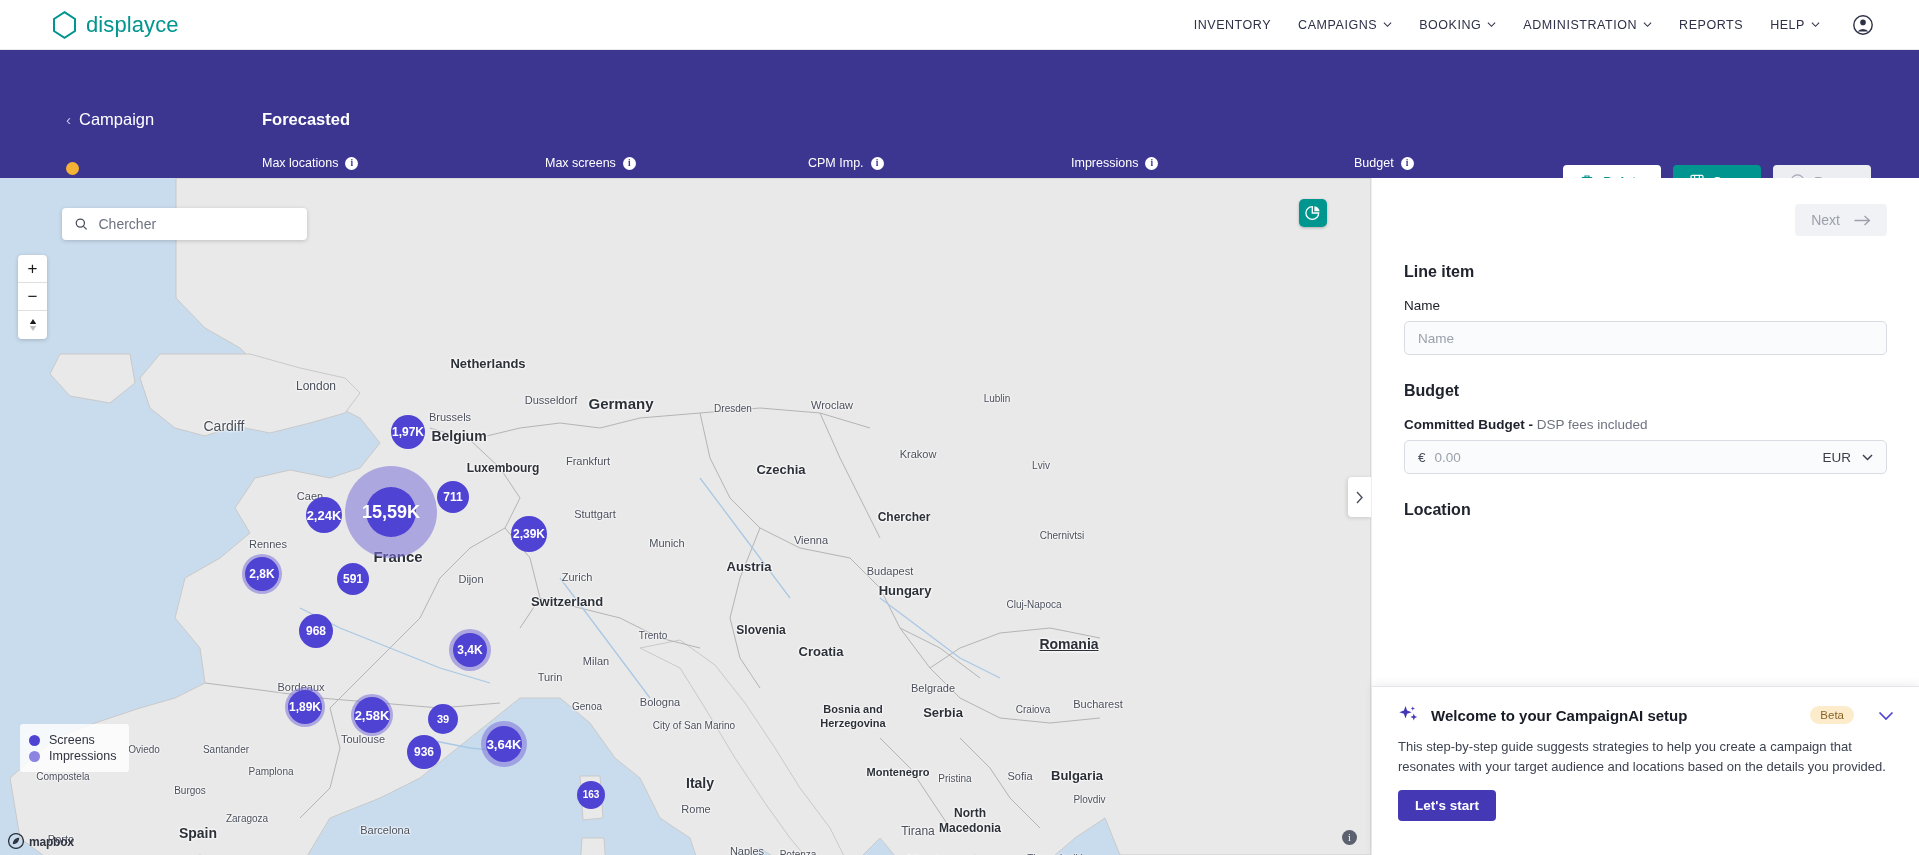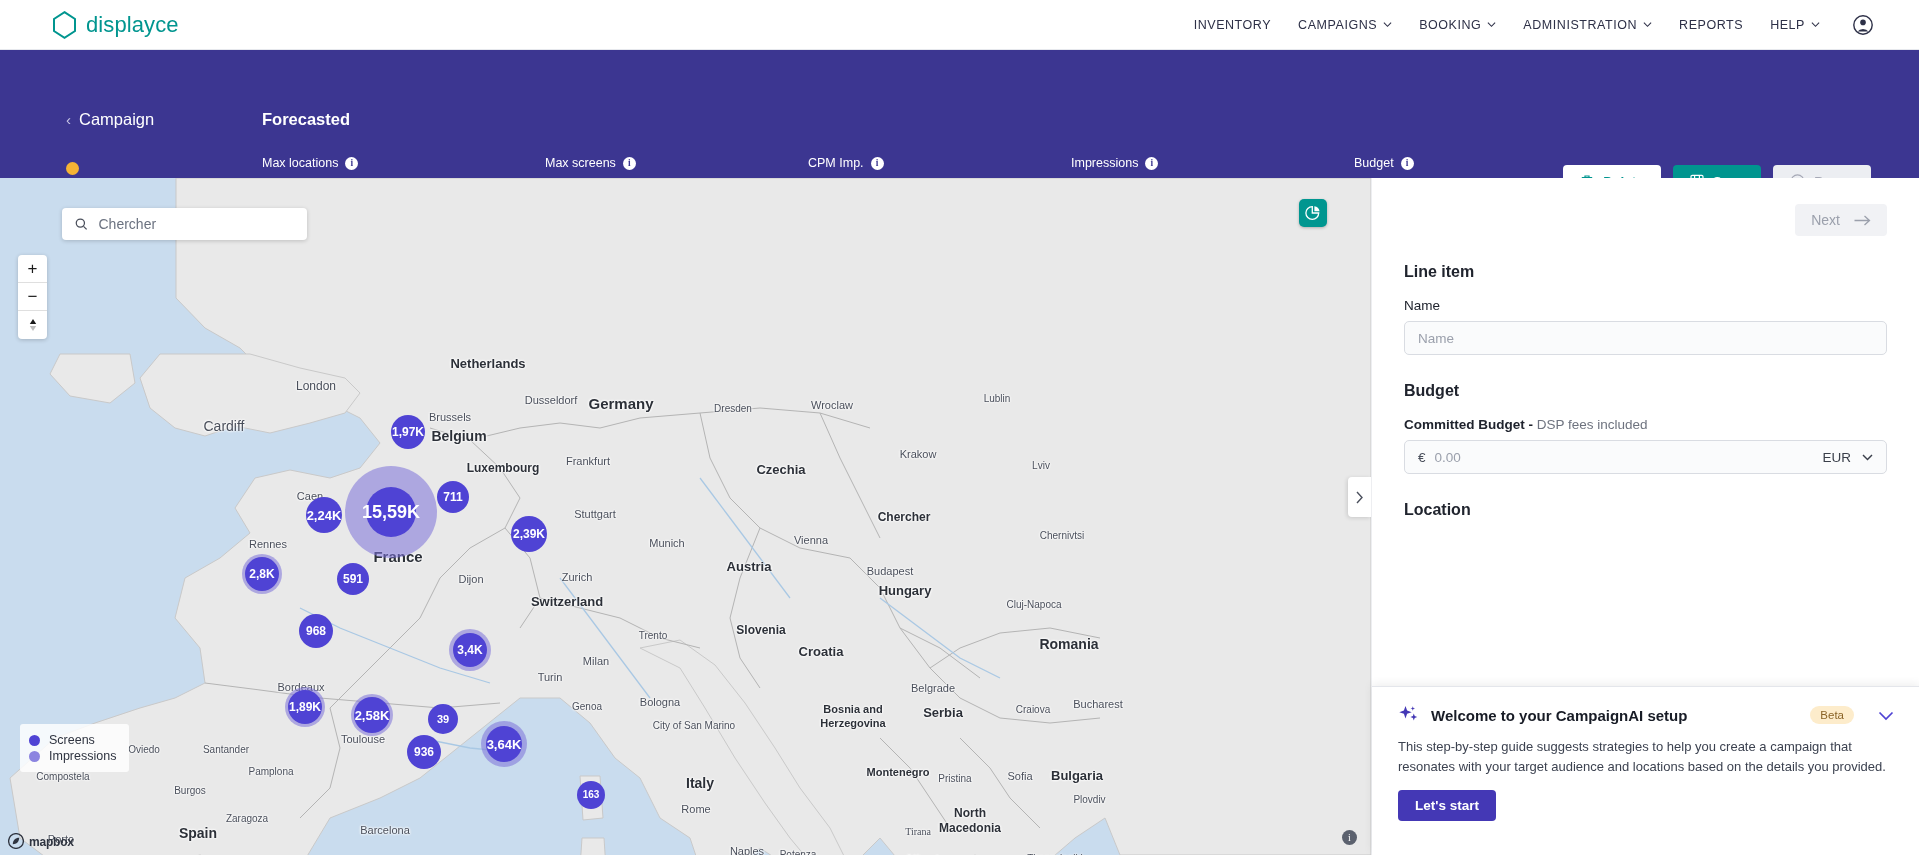--- a/index.html
+++ b/index.html
@@ -457,21 +457,21 @@
         <div class="place" style="left: 890px; top: 393px; font-size: 11px; transform: translate(-50%, -50%);">Budapest</div>
         <div class="place" style="left: 471px; top: 401px; font-size: 11px; transform: translate(-50%, -50%);">Dijon</div>
         <div class="place" style="left: 577px; top: 399px; font-size: 11px; transform: translate(-50%, -50%);">Zurich</div>
         <div class="place country" style="left: 905px; top: 412px; font-size: 13px; transform: translate(-50%, -50%);">Hungary</div>
         <div class="place country" style="left: 567px; top: 423px; font-size: 13px; transform: translate(-50%, -50%);">Switzerland</div>
         <div class="place" style="left: 1034px; top: 426px; font-size: 10px; transform: translate(-50%, -50%);">Cluj-Napoca</div>
         <div class="place country" style="left: 761px; top: 452px; font-size: 12px; transform: translate(-50%, -50%);">Slovenia</div>
         <div class="place" style="left: 653px; top: 457px; font-size: 10px; transform: translate(-50%, -50%);">Trento</div>
         <div class="place country" style="left: 821px; top: 473px; font-size: 13px; transform: translate(-50%, -50%);">Croatia</div>
         <div class="place" style="left: 596px; top: 483px; font-size: 11px; transform: translate(-50%, -50%);">Milan</div>
-        <div class="place country" style="left: 1069px; top: 466px; font-size: 14px; transform: translate(-50%, -50%);">Romania</div>
+        <div class="place country" style="left: 1069px; top: 466px; font-size: 14px; transform: translate(-50%, -50%); text-decoration: underline;">Romania</div>
         <div class="place" style="left: 550px; top: 499px; font-size: 11px; transform: translate(-50%, -50%);">Turin</div>
         <div class="place" style="left: 933px; top: 510px; font-size: 11px; transform: translate(-50%, -50%);">Belgrade</div>
         <div class="place" style="left: 1033px; top: 531px; font-size: 10px; transform: translate(-50%, -50%);">Craiova</div>
         <div class="place" style="left: 1098px; top: 526px; font-size: 11px; transform: translate(-50%, -50%);">Bucharest</div>
         <div class="place" style="left: 587px; top: 528px; font-size: 10px; transform: translate(-50%, -50%);">Genoa</div>
         <div class="place" style="left: 660px; top: 524px; font-size: 11px; transform: translate(-50%, -50%);">Bologna</div>
         <div class="place" style="left: 301px; top: 509px; font-size: 11px; transform: translate(-50%, -50%);">Bordeaux</div>
         <div class="place country" style="left: 853px; top: 531px; font-size: 11px; transform: translate(-50%, -50%);">Bosnia and</div>
         <div class="place country" style="left: 853px; top: 545px; font-size: 11px; transform: translate(-50%, -50%);">Herzegovina</div>
         <div class="place country" style="left: 943px; top: 534px; font-size: 13px; transform: translate(-50%, -50%);">Serbia</div>
@@ -486,21 +486,21 @@
         <div class="place" style="left: 190px; top: 612px; font-size: 10px; transform: translate(-50%, -50%);">Burgos</div>
         <div class="place" style="left: 1075px; top: 621px; font-size: 10px; transform: translate(-50%, -50%); padding-left: 29px;">Plovdiv</div>
         <div class="place country" style="left: 1077px; top: 597px; font-size: 13px; transform: translate(-50%, -50%);">Bulgaria</div>
         <div class="place country" style="left: 700px; top: 605px; font-size: 14px; transform: translate(-50%, -50%);">Italy</div>
         <div class="place" style="left: 696px; top: 631px; font-size: 11px; transform: translate(-50%, -50%);">Rome</div>
         <div class="place" style="left: 247px; top: 640px; font-size: 10px; transform: translate(-50%, -50%);">Zaragoza</div>
         <div class="place" style="left: 385px; top: 652px; font-size: 11px; transform: translate(-50%, -50%);">Barcelona</div>
         <div class="place country" style="left: 198px; top: 655px; font-size: 14px; transform: translate(-50%, -50%);">Spain</div>
         <div class="place country" style="left: 970px; top: 635px; font-size: 12px; transform: translate(-50%, -50%);">North</div>
         <div class="place country" style="left: 970px; top: 650px; font-size: 12px; transform: translate(-50%, -50%);">Macedonia</div>
-        <div class="place" style="left: 918px; top: 653px; font-size: 10px; transform: translate(-50%, -50%); font-family: Liberation Serif, serif;">Tirana</div>
+        <div class="place" style="left: 918px; top: 653px; font-size: 12px; transform: translate(-50%, -50%);">Tirana</div>
         <div class="place" style="left: 1055px; top: 680px; font-size: 10px; transform: translate(-50%, -50%);">Thessaloniki</div>
         <div class="place country" style="left: 925px; top: 681px; font-size: 11px; transform: translate(-50%, -50%);">Albania</div>
         <div class="place" style="left: 747px; top: 673px; font-size: 11px; transform: translate(-50%, -50%);">Naples</div>
         <div class="place" style="left: 798px; top: 676px; font-size: 10px; transform: translate(-50%, -50%);">Potenza</div>
         <div class="place" style="left: 61px; top: 661px; font-size: 11px; transform: translate(-50%, -50%);">Porto</div>
         <div class="place" style="left: 63px; top: 598px; font-size: 10px; transform: translate(-50%, -50%);">Compostela</div>
       </div>
 
     <div id="clusters-layer">
         <div class="cluster" style="left: 408px; top: 254px;">

